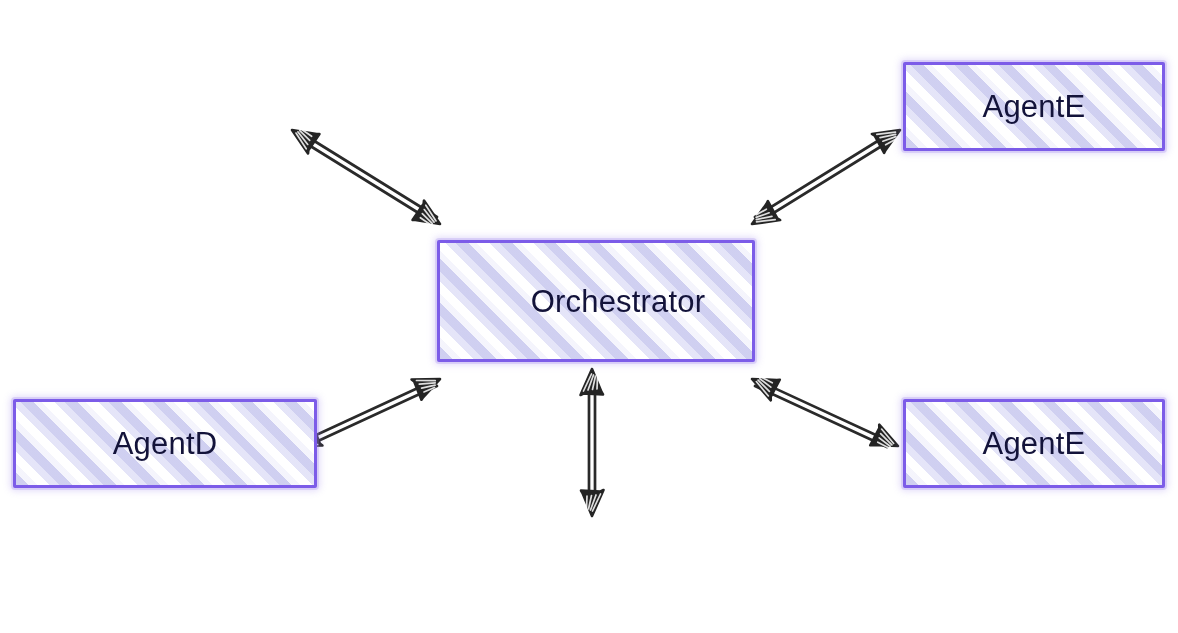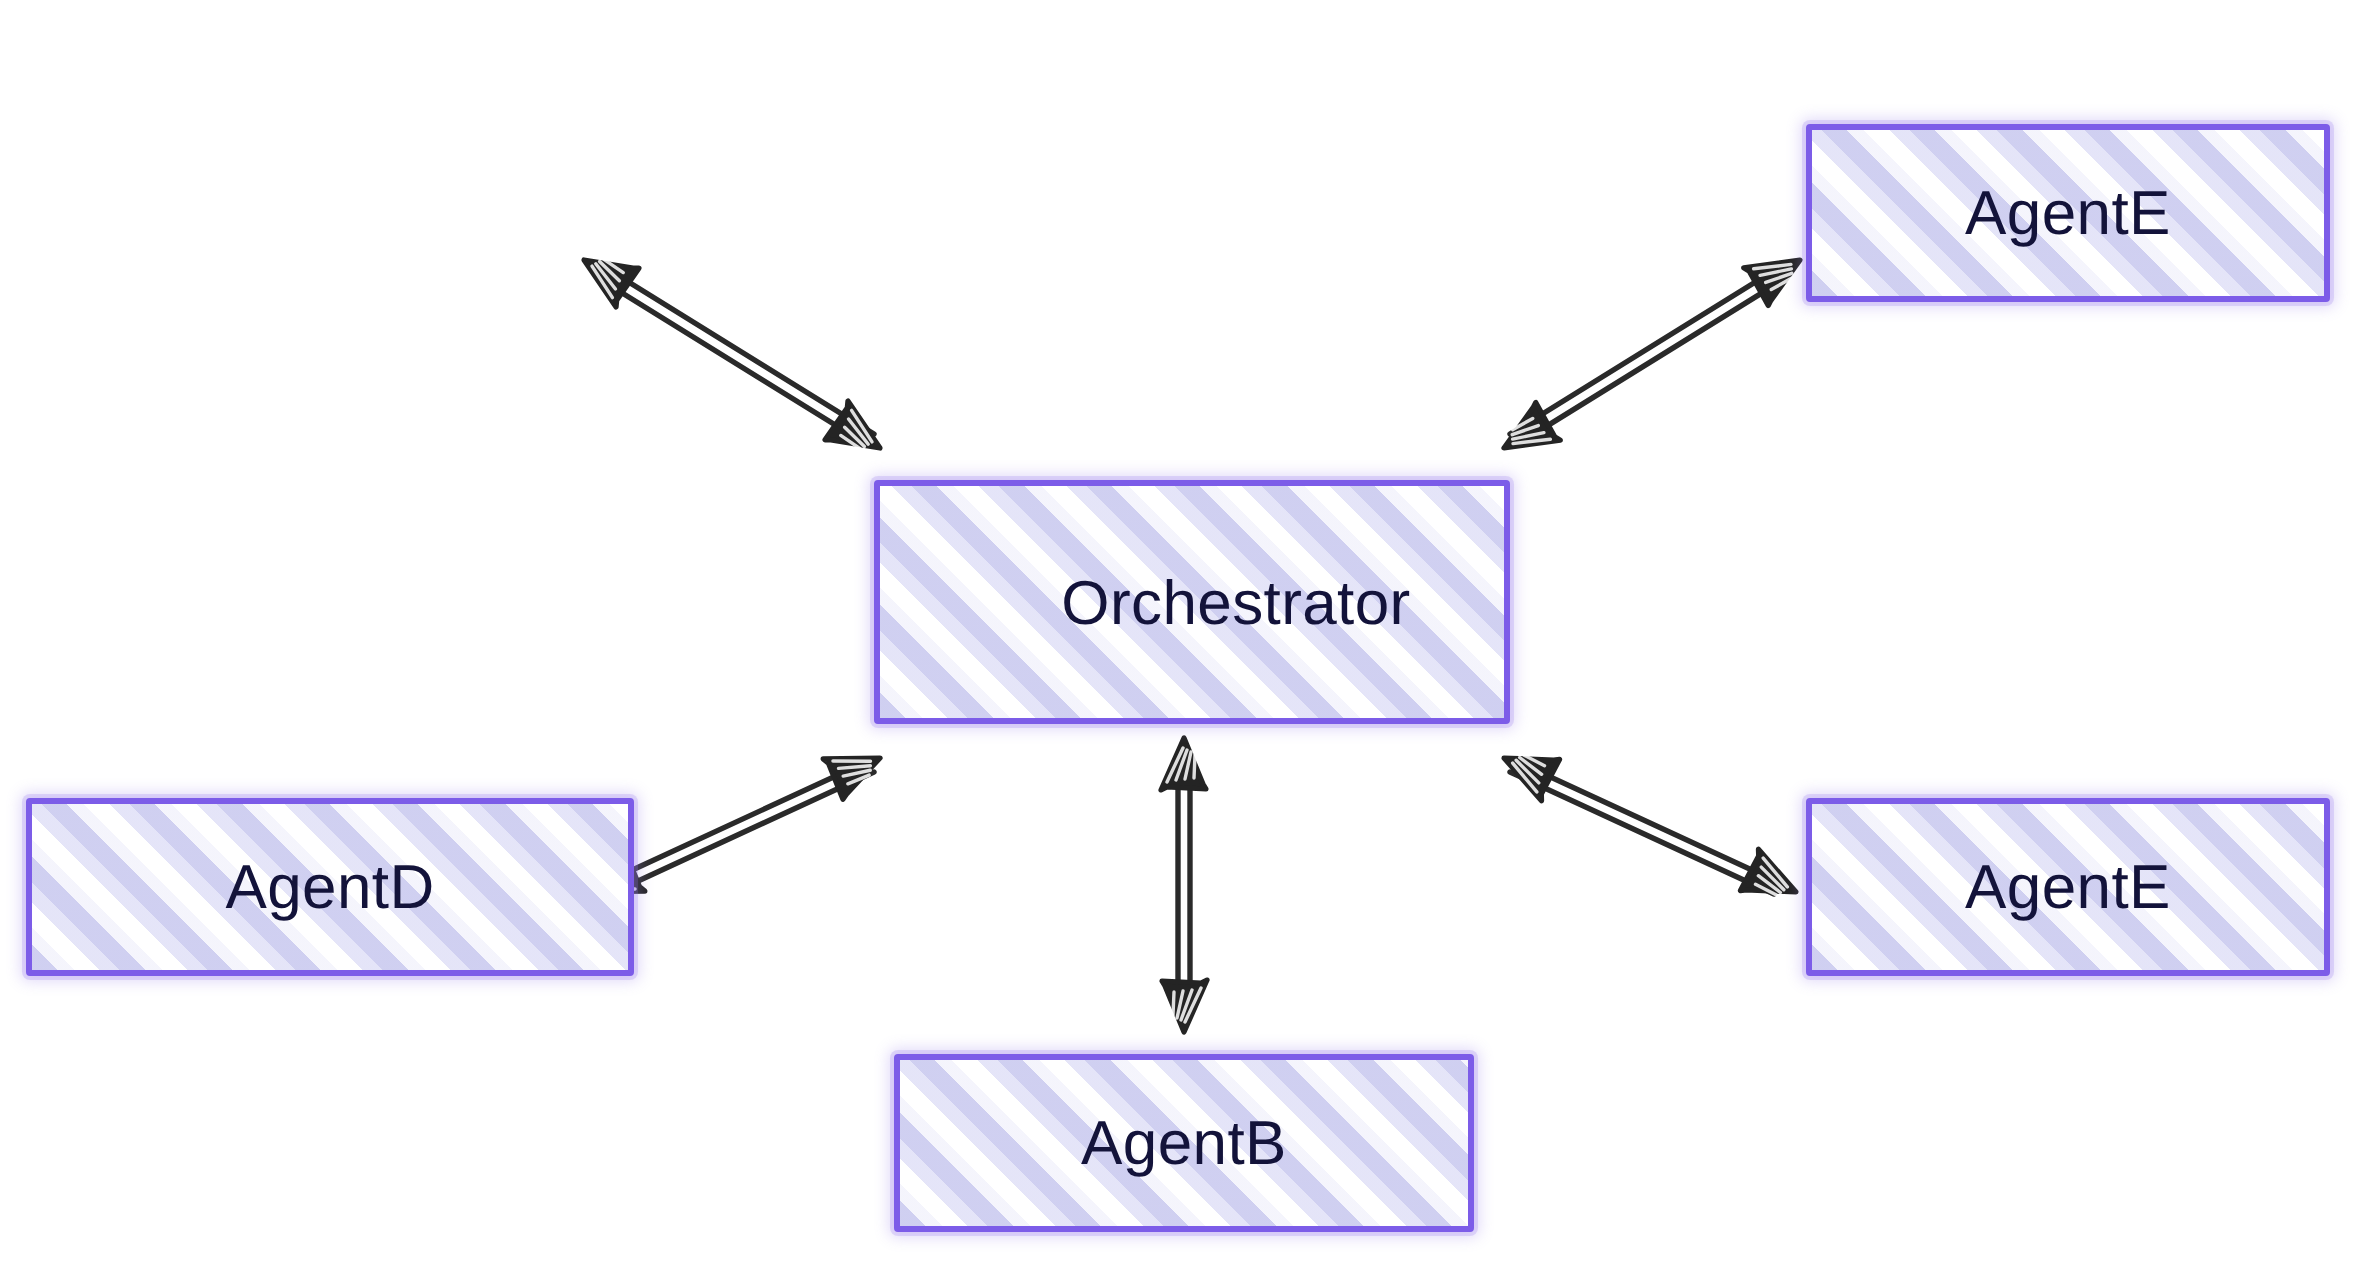--- a/index.html
+++ b/index.html
@@ -128,17 +128,14 @@
   </div>
 
   <div class="node" id="node-agentD">
     <span class="node-label">AgentD</span>
   </div>
 
   <div class="node" id="node-agentE">
     <span class="node-label">AgentE</span>
   </div>
 
-  <div class="node" id="node-agentB">
-    <span class="node-label">AgentB</span>
-  </div>
 
 </div>
 
 </body></html>

